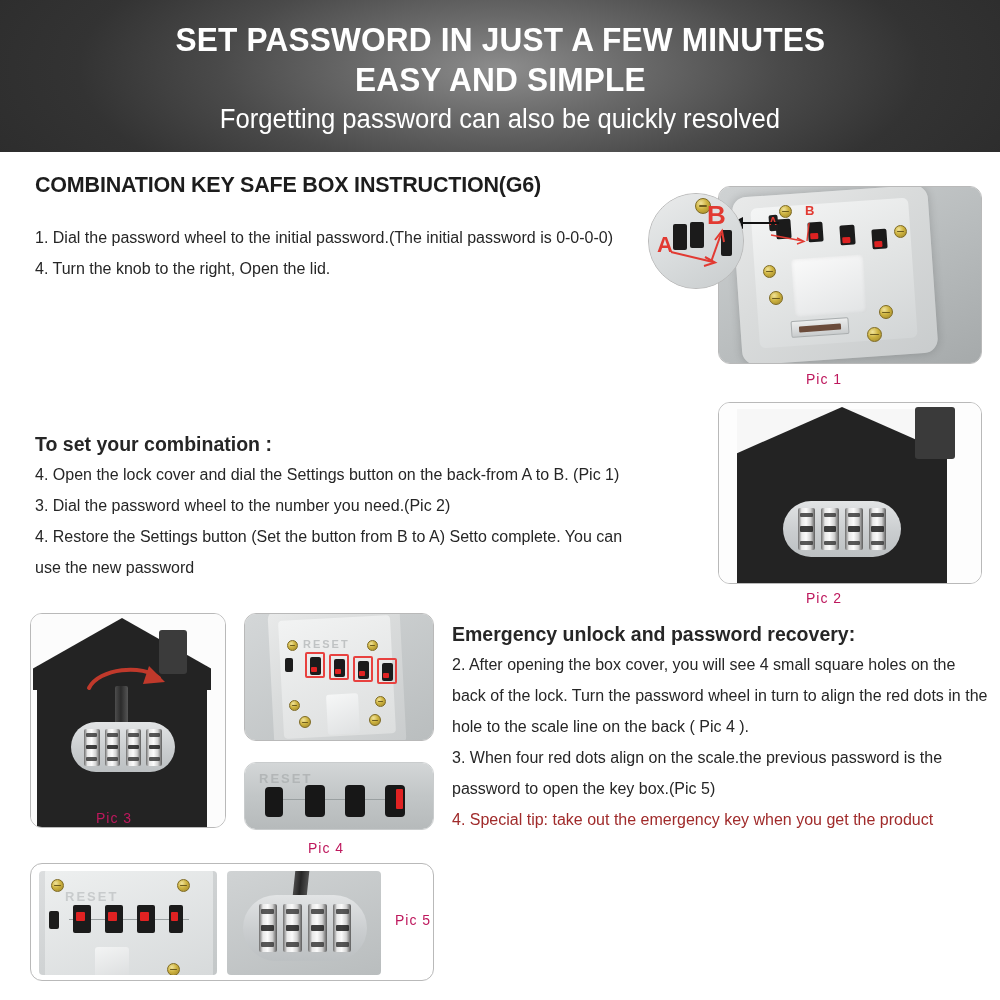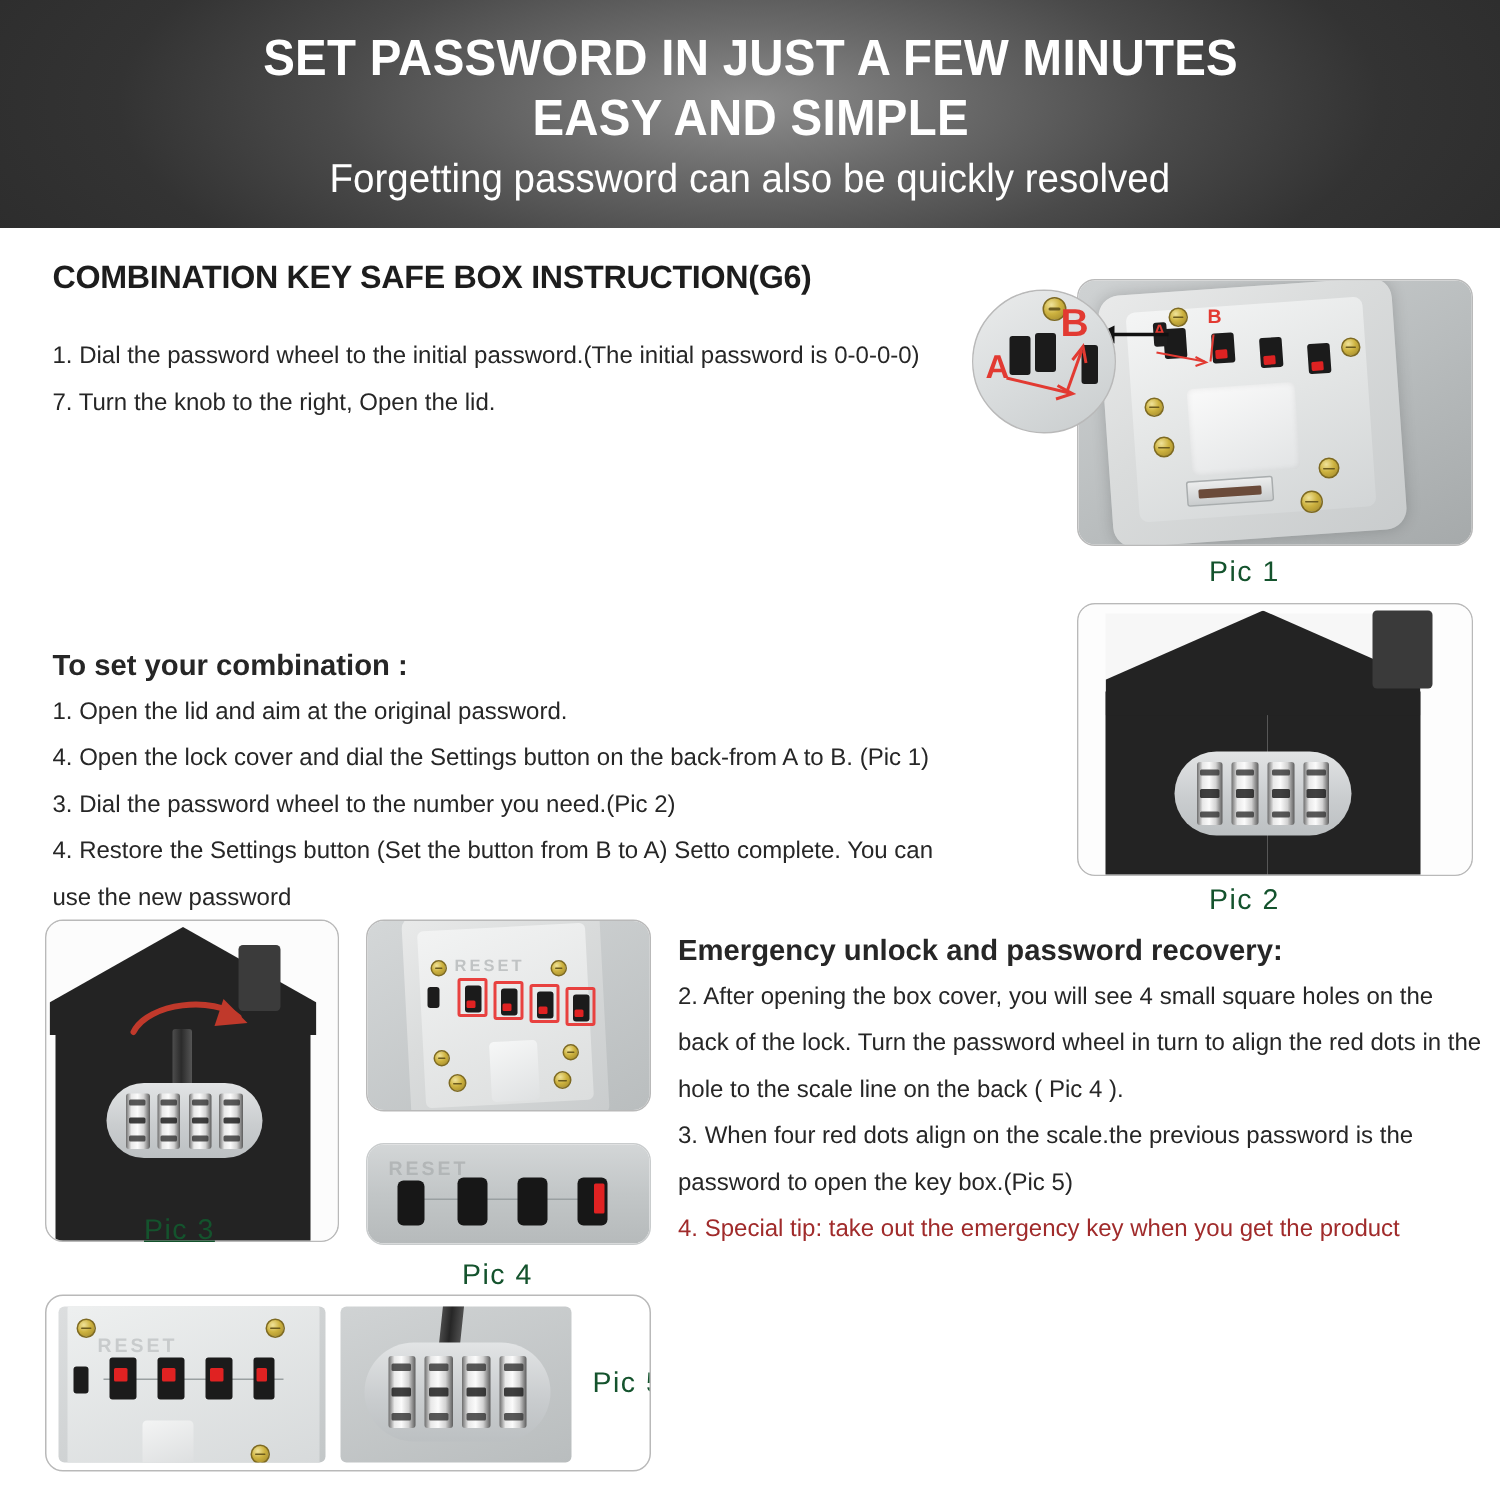--- a/index.html
+++ b/index.html
@@ -48,21 +48,21 @@
   #sec-set  { left: 35px; top: 385px; width: 600px; margin-top: 44px; }
   #sec-emg  { left: 452px; top: 619px; width: 540px; }
   #sec-emg .h { font-size: 19.5px; }
 
   
   .frame {
     position: absolute; border: 1px solid #b9b9b9; border-radius: 12px;
     background: #ffffff; overflow: hidden;
   }
   .cap {
-    position: absolute; font-size: 19px; color: #14532d; letter-spacing: 1px;
+    position: absolute; font-size: 14px; color: #be185d; letter-spacing: 1px;
     white-space: nowrap;
   }
 
   
   .photo { position: absolute; overflow: hidden; }
   .dialpad {
     position: absolute; border-radius: 999px;
     background: linear-gradient(180deg, #e2e4e5 0%, #cacdcf 55%, #bcc0c2 100%);
     display: flex; align-items: center; justify-content: center; gap: 5%;
   }
@@ -135,26 +135,25 @@
       <div class="banner-l1">SET PASSWORD IN JUST A FEW MINUTES</div>
       <div class="banner-l2">EASY AND SIMPLE</div>
       <div class="banner-l3">Forgetting password can also be quickly resolved</div>
     </div>
   </div>
 
   <div class="doc-title">COMBINATION KEY SAFE BOX INSTRUCTION(G6)</div>
 
   <div class="txtblock" id="sec-open">
     <p>1. Dial the password wheel to the initial password.(The initial password is 0-0-0-0)</p>
-    <p>7. Turn the knob to the right, Open the lid.</p>
+    <p>4. Turn the knob to the right, Open the lid.</p>
   </div>
 
   <div class="txtblock" id="sec-set">
     <div class="h">To set your combination :</div>
-    <p>1. Open the lid and aim at the original password.</p>
     <p>4. Open the lock cover and dial the Settings button on the back-from A to B. (Pic 1)</p>
     <p>3. Dial the password wheel to the number you need.(Pic 2)</p>
     <p>4. Restore the Settings button (Set the button from B to A) Setto complete. You can use the new password</p>
   </div>
 
   <div class="txtblock" id="sec-emg">
     <div class="h">Emergency unlock and password recovery:</div>
     <p>2. After opening the box cover, you will see 4 small square holes on the back of the lock. Turn the password wheel in turn to align the red dots in the hole to the scale line on the back ( Pic 4 ).</p>
     <p>3. When four red dots align on the scale.the previous password is the password to open the key box.(Pic 5)</p>
     <p class="red">4. Special tip: take out the emergency key when you get the product</p>
@@ -305,21 +304,21 @@
             <i></i>
           </div>
         <div class="dial">
             <i></i>
             <i class="mid"></i>
             <i></i>
           </div>
       </div>
     </div>
   </div>
-  <div class="cap" style="left:96px; top:810px;text-decoration:underline;">Pic  3</div>
+  <div class="cap" style="left:96px; top:810px;">Pic  3</div>
 
   <div class="frame" style="left:244px; top:613px; width:190px; height:128px;">
     <div class="photo" style="left:0; top:0; width:190px; height:128px; background:linear-gradient(150deg,#d4d7d8,#b9bdbe);">
       <div class="backplate" style="left:26px; top:-6px; width:132px; height:140px; border-radius:8px; transform:rotate(-3deg);"></div>
       <div class="backplate" style="left:36px; top:4px; width:112px; height:118px; border-radius:4px; transform:rotate(-3deg); background:linear-gradient(160deg,#f2f3f3,#dcdede);"></div>
       <div class="resetword" style="left:58px; top:24px;">RESET</div>
 
       <div class="holebox" style="left:60px; top:38px; width:20px; height:26px;">
         <span class="hole" style="left:3px; top:3px; width:11px; height:18px;">
             <i class="reddot" style="position:absolute;left:10%;top:58%;width:55%;height:26%;background:#e02222;"></i>

